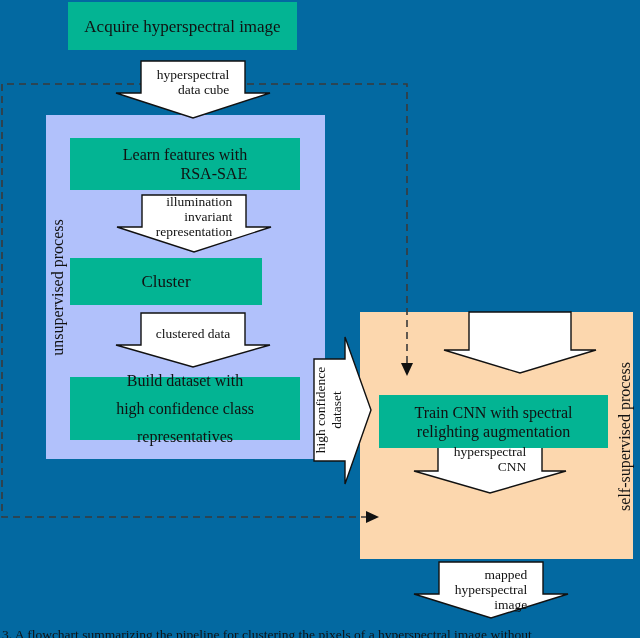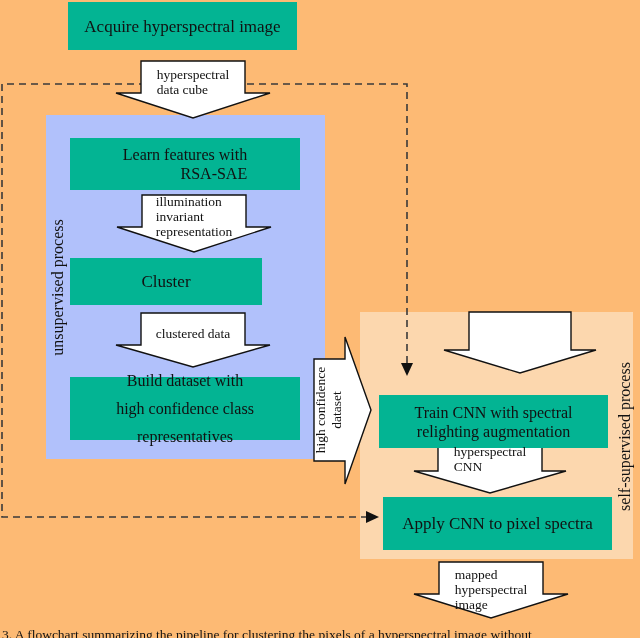--- a/index.html
+++ b/index.html
@@ -5,40 +5,40 @@
   :root{
     --green:#03b493;
     --blue:#b1c1fb;
     --orange:#fcd7ae;
     --ink:#111;
   }
   html,body{margin:0;padding:0;background:#fff;}
   #canvas{
     position:relative;width:640px;height:638px;overflow:hidden;
     font-family:"Liberation Serif","DejaVu Serif",serif;color:var(--ink);
-    background:#fdba74;
+    background:#0369a1;
   }
   .region{position:absolute;}
   .region-blue{left:46px;top:115px;width:279px;height:344px;background:var(--blue);}
   .region-orange{left:360px;top:312px;width:273px;height:247px;background:var(--orange);}
   svg.overlay{position:absolute;left:0;top:0;z-index:2;}
   .gbox{
     position:absolute;background:var(--green);z-index:3;
     display:flex;align-items:center;justify-content:center;text-align:center;
     font-size:16px;line-height:19px;white-space:pre-line;
   }
   .box-acquire{left:68px;top:2px;width:229px;height:48px;font-size:17px;}
   .box-learn{left:70px;top:138px;width:230px;height:52px;text-align:right;}
   .box-cluster{left:70px;top:258px;width:192px;height:47px;font-size:17px;}
   .box-build{left:70px;top:377px;width:230px;height:63px;line-height:28px;}
   .box-train{left:379px;top:395px;width:229px;height:53px;text-align:center;}
   .box-apply{left:383px;top:497px;width:229px;height:53px;font-size:17px;}
   .arrow-label{
     position:absolute;z-index:4;transform:translateX(-50%);
-    text-align:left;font-size:13.5px;line-height:15px;white-space:pre-line;
+    text-align:right;font-size:13.5px;line-height:15px;white-space:pre-line;
   }
   .vlabel{
     position:absolute;z-index:4;width:300px;text-align:center;
     font-size:16px;line-height:17px;white-space:pre-line;
     transform:rotate(-90deg);
   }
   .vlabel-small{font-size:13.5px;line-height:16px;width:160px;}
   .caption{
     position:absolute;left:2px;top:627px;width:636px;z-index:4;
     font-size:13.5px;white-space:nowrap;
@@ -69,21 +69,20 @@
 
   <div class="gbox box-acquire">Acquire hyperspectral image</div>
   <div class="gbox box-learn">Learn features with
 RSA-SAE</div>
   <div class="gbox box-cluster">Cluster</div>
   <div class="gbox box-build">Build dataset with
 high confidence class
 representatives</div>
   <div class="gbox box-train">Train CNN with spectral
 relighting augmentation</div>
-  <div class="gbox box-apply">Apply CNN to pixel spectra</div>
 
   <div class="arrow-label" style="left:193px;top:67px;">hyperspectral
 data cube</div>
   <div class="arrow-label" style="left:194px;top:194px;">illumination
 invariant
 representation</div>
   <div class="arrow-label" style="left:193px;top:326px;">clustered data</div>
   <div class="arrow-label" style="left:490px;top:444px;">hyperspectral
 CNN</div>
   <div class="arrow-label" style="left:491px;top:567px;">mapped

